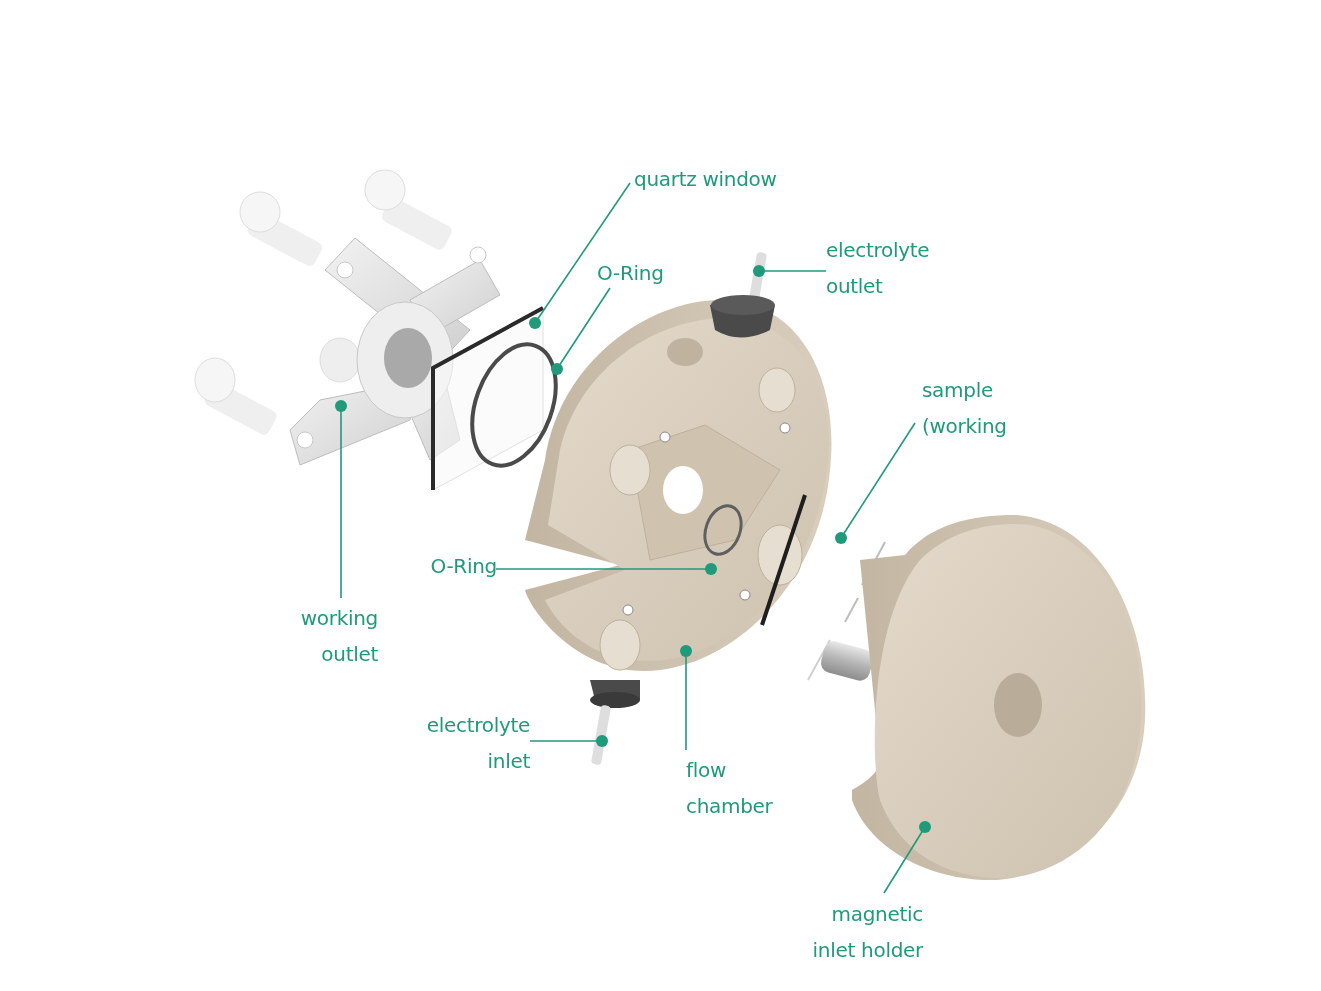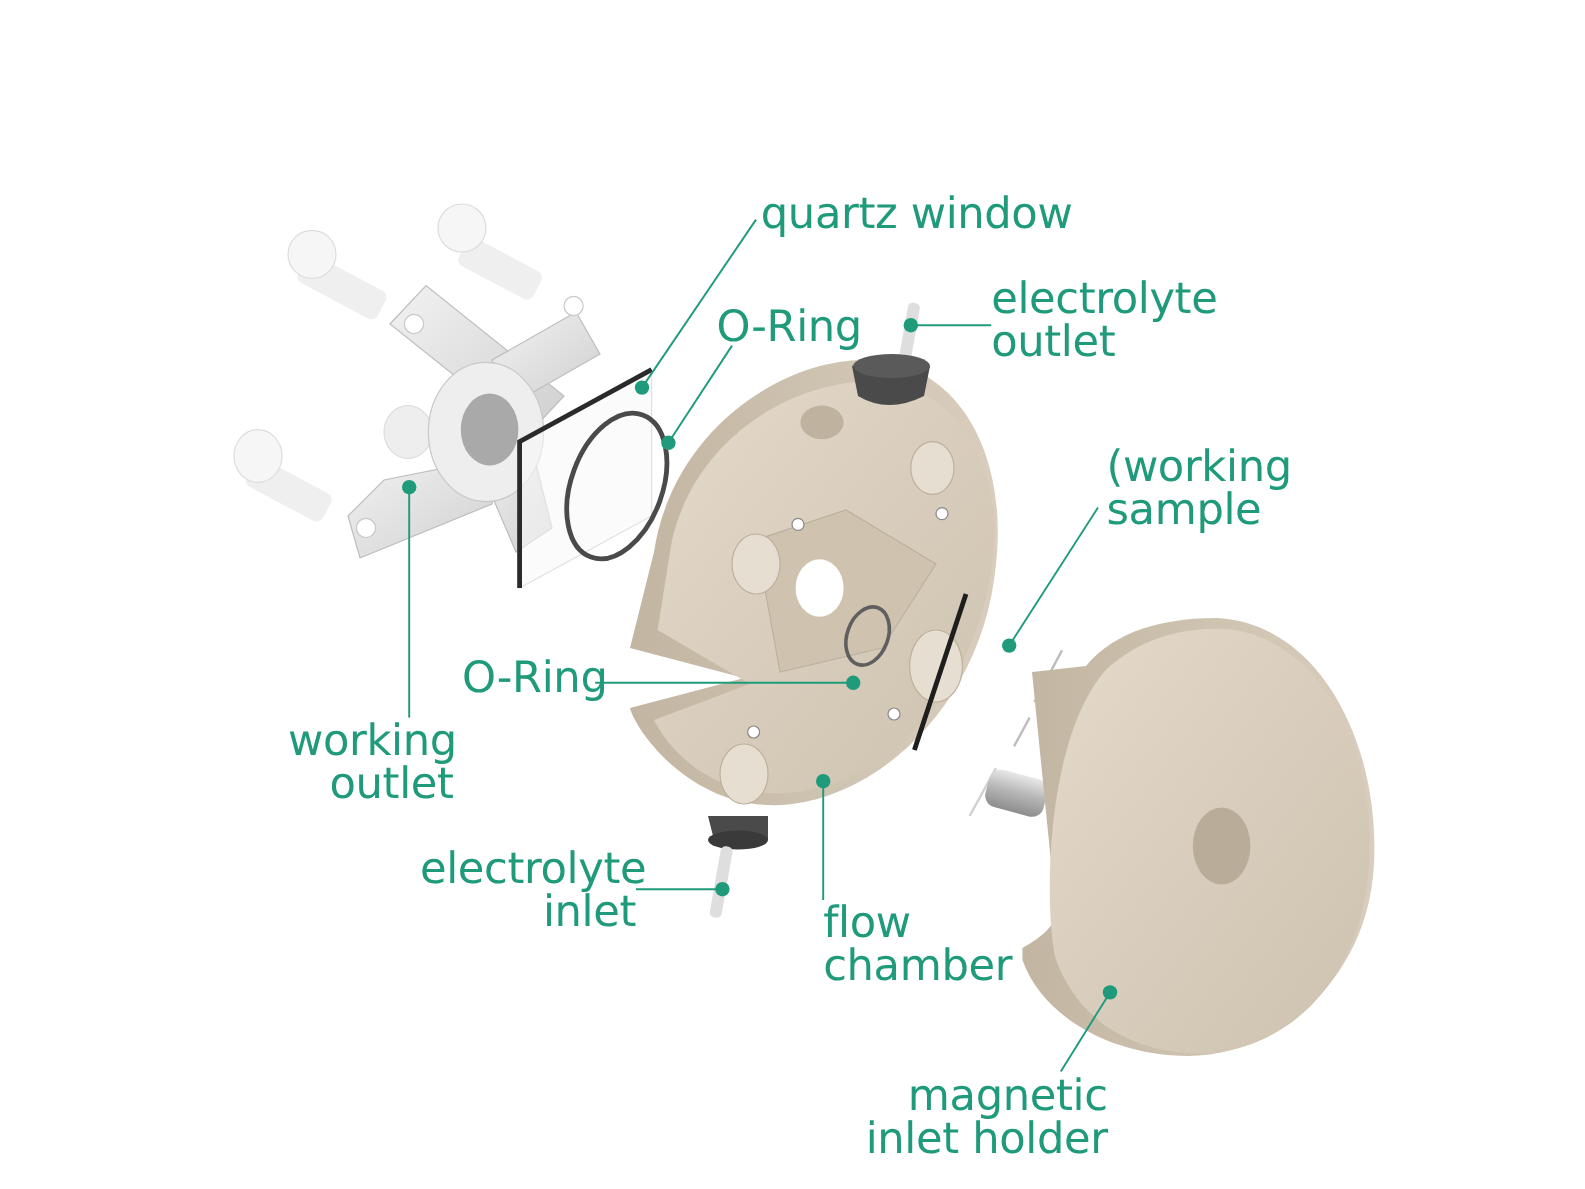--- a/index.html
+++ b/index.html
@@ -1,20 +1,20 @@
 <!DOCTYPE html>
 <html><head>
 <meta charset="utf-8">
 <style>
   html, body { margin: 0; padding: 0; background: #ffffff; }
   body { width: 1321px; height: 991px; position: relative; overflow: hidden;
          font-family: "Liberation Sans", "DejaVu Sans", sans-serif; }
   #stage { position: absolute; left: 0; top: 0; width: 1321px; height: 991px; }
   svg#art { position: absolute; left: 0; top: 0; }
-  .label { position: absolute; color: #1f9a7a; font-size: 36px; line-height: 36px;
+  .label { position: absolute; color: #1f9a7a; font-size: 20px; line-height: 36px;
            font-family: "DejaVu Sans", "Liberation Sans", sans-serif; letter-spacing: -0.3px;
            white-space: nowrap; }
   .label span { display: block; }
   .right { text-align: right; }
 </style>
 </head>
 <body>
 
 <div id="stage">
 
@@ -149,22 +149,22 @@
 <div class="label" style="left:597px; top:255px;">
   <span>O-Ring</span>
 </div>
 
 <div class="label" style="left:826px; top:232px;">
   <span>electrolyte</span>
   <span>outlet</span>
 </div>
 
 <div class="label" style="left:922px; top:372px;">
+  <span>sample</span>
   <span>(working</span>
-  <span>sample</span>
 </div>
 
 <div class="label right" style="left:385px; top:548px; width:112px;">
   <span>O-Ring</span>
 </div>
 
 <div class="label right" style="left:240px; top:600px; width:138px;">
   <span>working</span>
   <span>outlet</span>
 </div>

